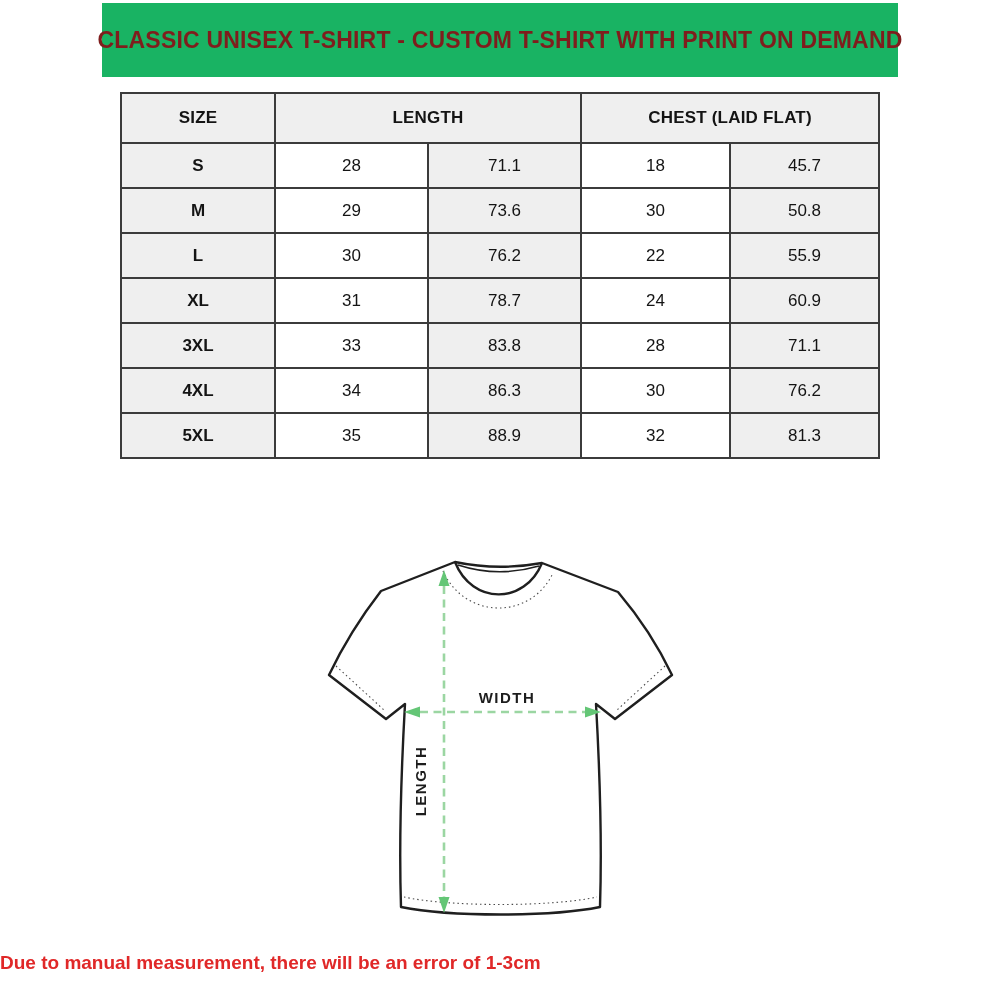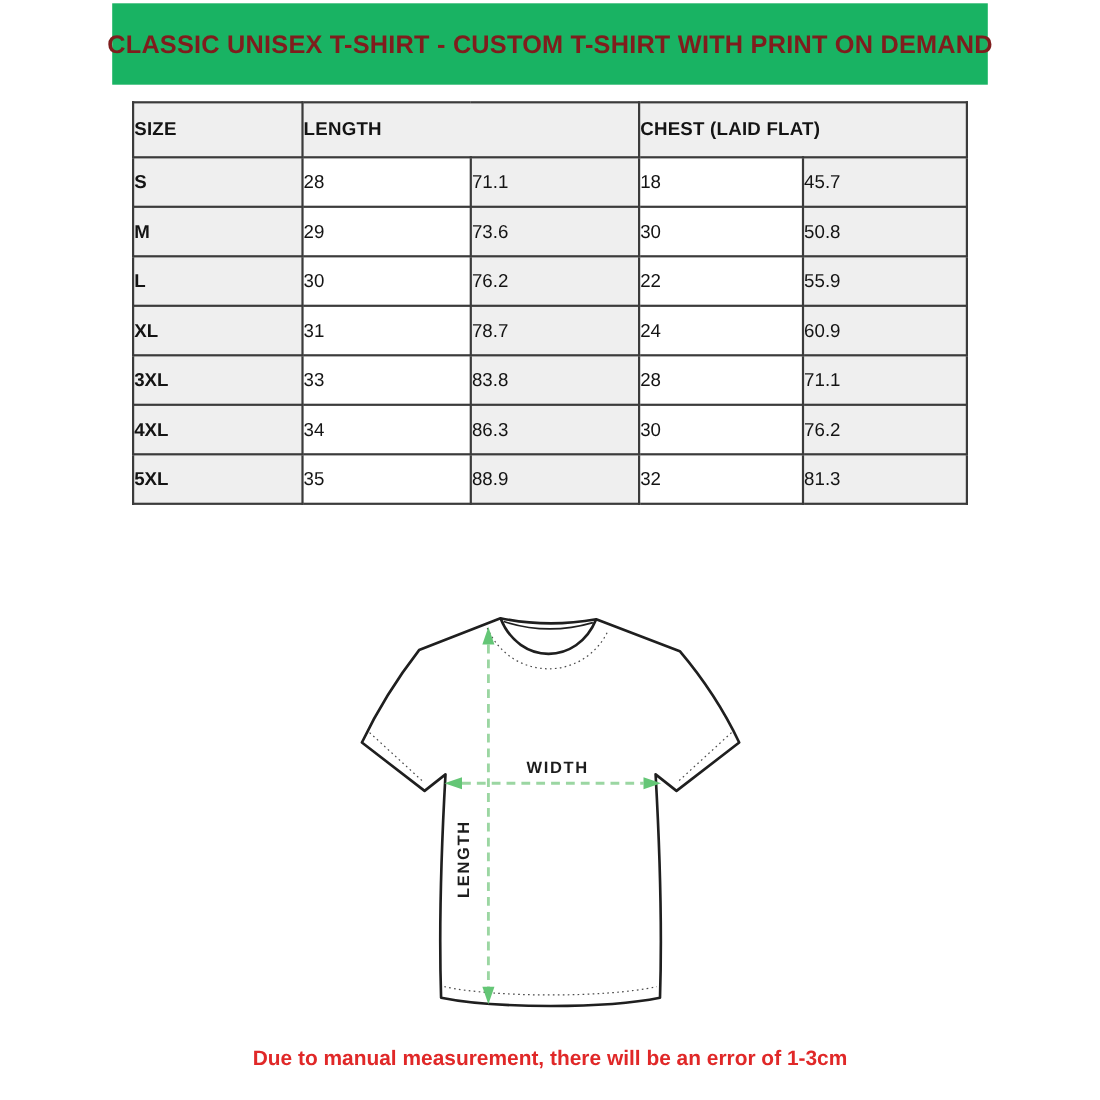--- a/index.html
+++ b/index.html
@@ -13,33 +13,33 @@
   }
   .banner h1 {
     margin:0; color:#7f1d1d; font-size:23px; font-weight:bold;
     letter-spacing:0.2px; white-space:nowrap;
   }
   table.size-table {
     position:absolute; left:120px; top:92px; width:758px;
     border-collapse:collapse; table-layout:fixed;
   }
   .size-table th, .size-table td {
-    border:2px solid #3b3b3b; text-align:left; vertical-align:middle;
+    border:2px solid #3b3b3b; text-align:center; vertical-align:middle;
     padding:0; font-size:17px; color:#141414;
   }
   .size-table thead tr { height:50px; }
   .size-table tbody tr { height:45px; }
   .size-table th { background:#efefef; font-weight:bold; letter-spacing:0.2px; }
   td.c-size { background:#efefef; font-weight:bold; }
   td.c-in  { background:#ffffff; font-weight:normal;margin-top:24px; }
   td.c-cm  { background:#efefef; font-weight:normal; }
   .tshirt-svg { position:absolute; left:300px; top:545px; }
   .note {
     position:absolute; left:0; top:952px; width:1000px;
-    text-align:center; color:#e02828; font-size:19px; font-weight:bold;
+    text-align:left; color:#e02828; font-size:19px; font-weight:bold;
   }
   .dim-label {
     font-family:"Liberation Sans", sans-serif; font-weight:bold;
     font-size:15px; letter-spacing:1.5px; fill:#1d1d1d;
   }
 </style>
 </head>
 <body>
 
 <div class="banner">

